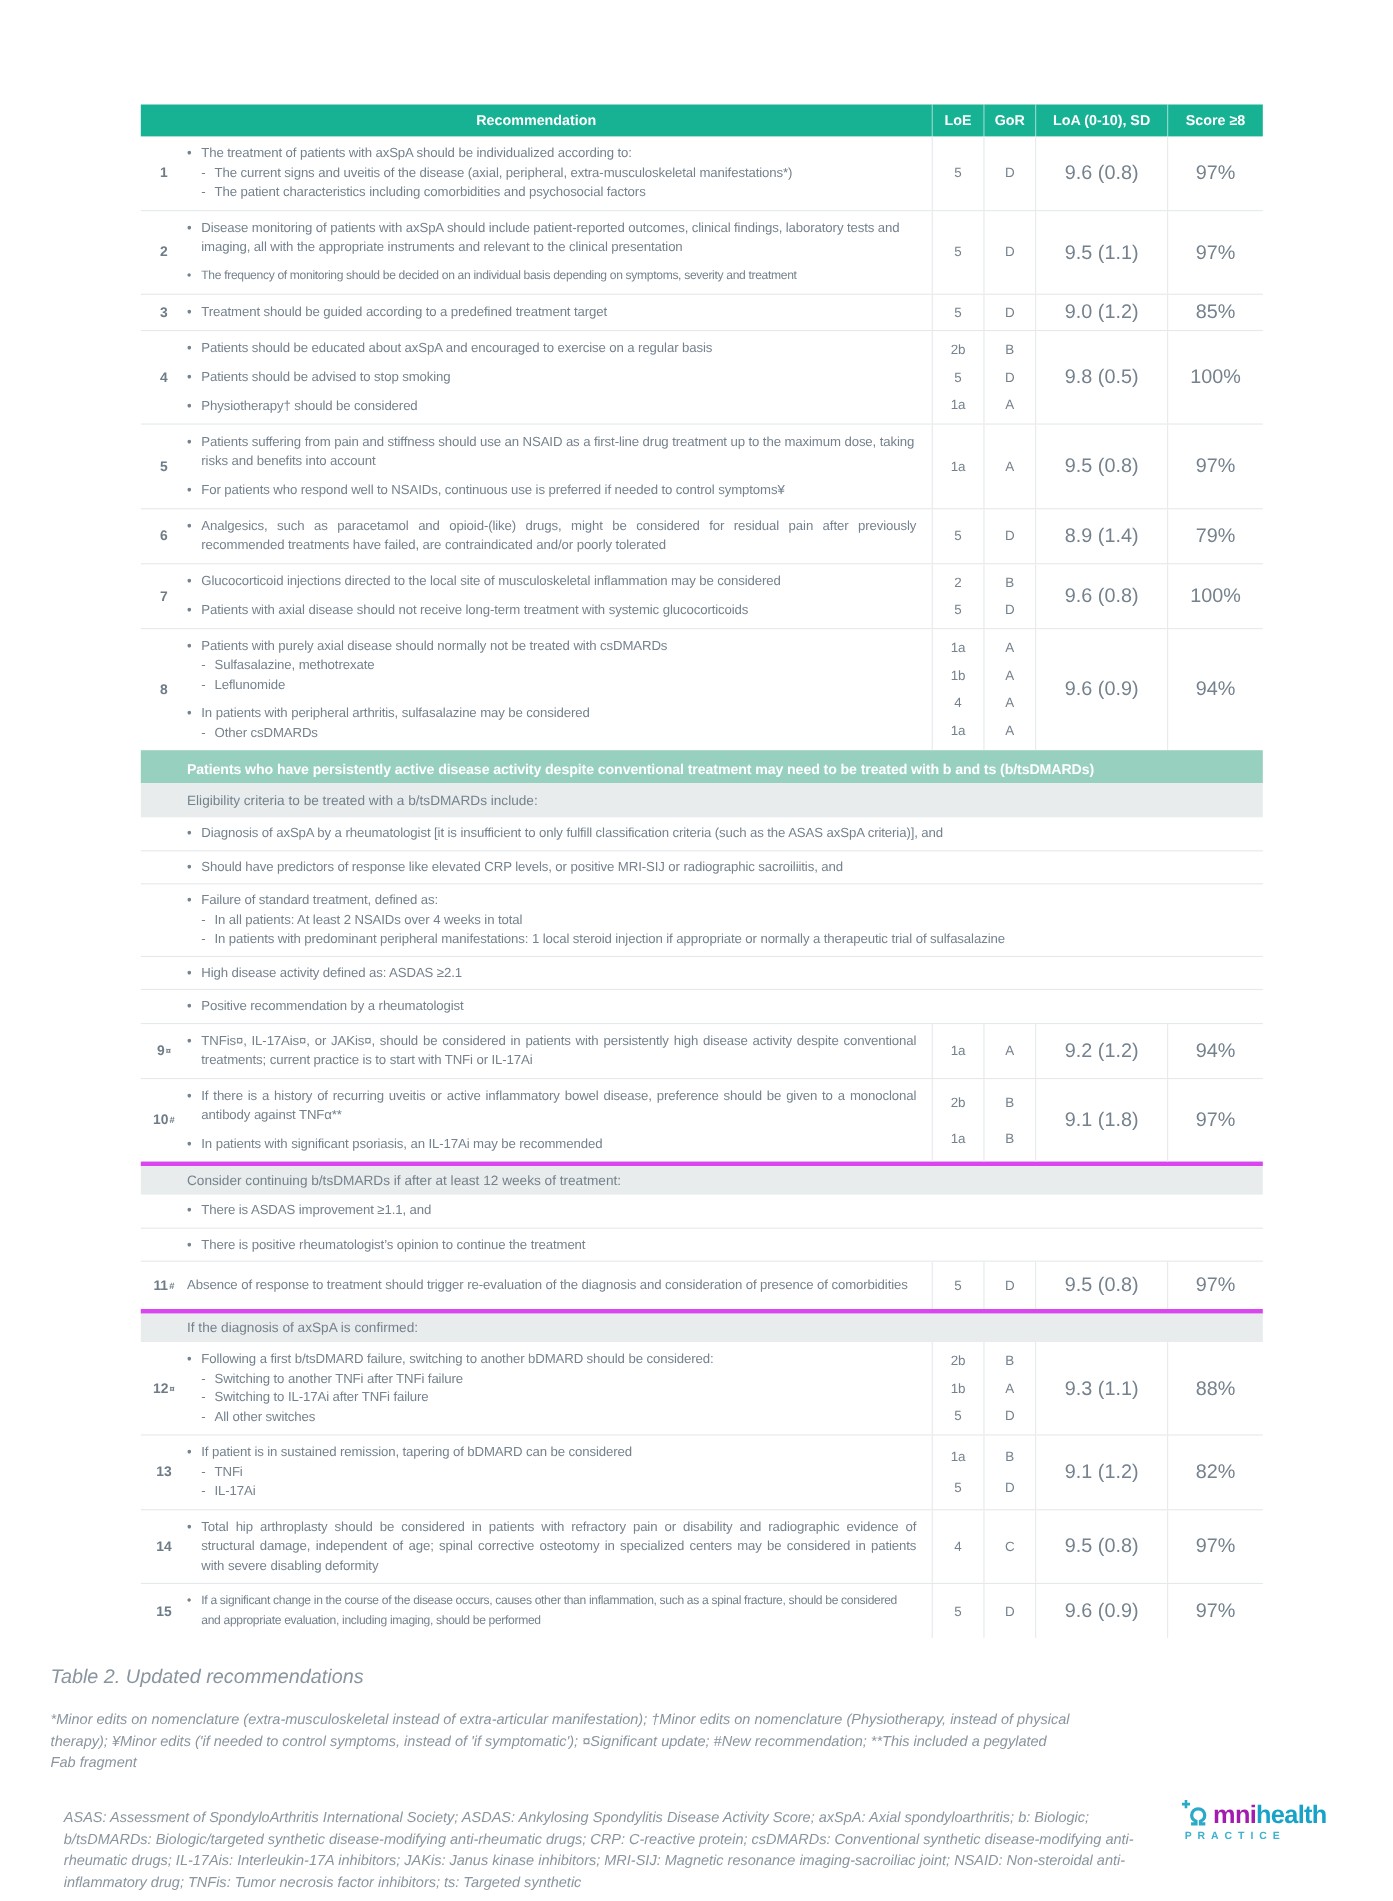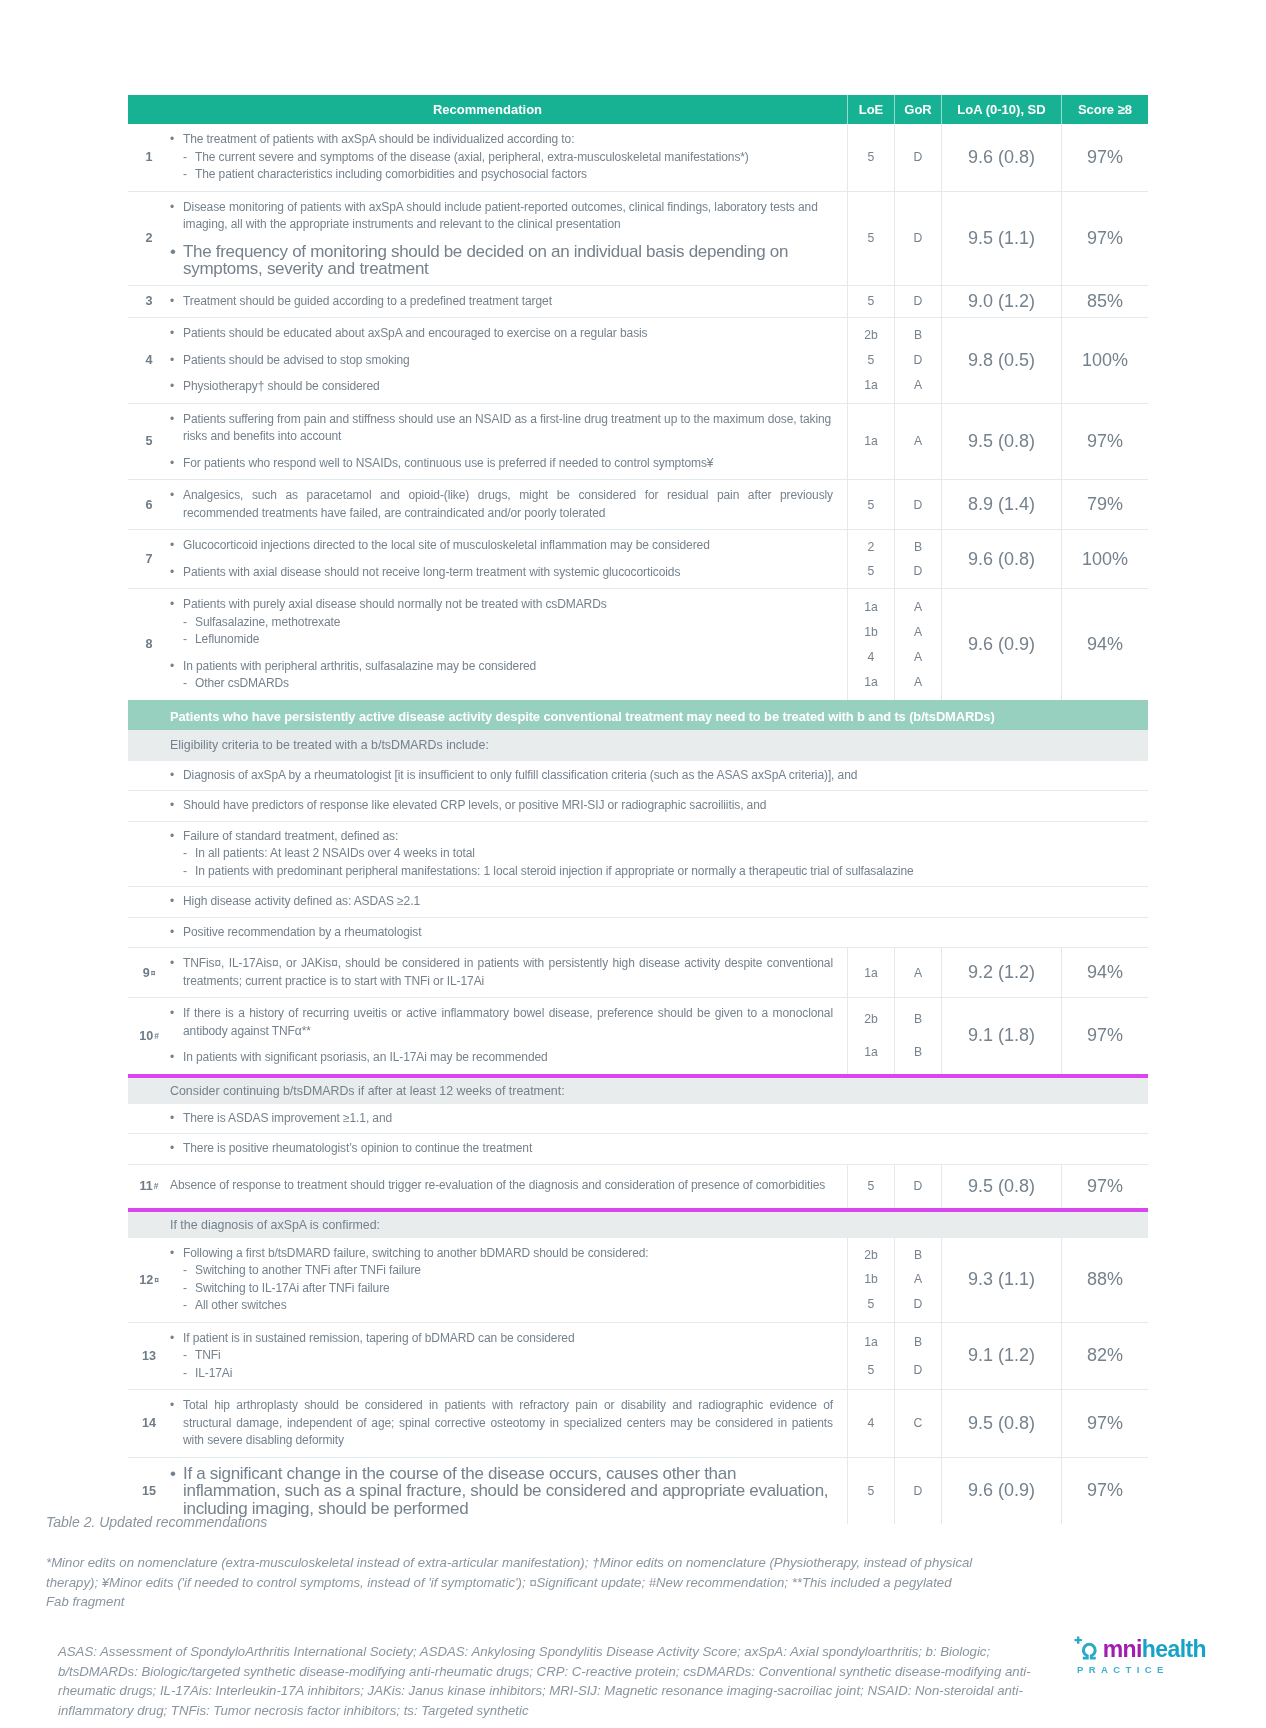--- a/index.html
+++ b/index.html
@@ -18,36 +18,36 @@
   .num{display:flex;align-items:center;justify-content:center;font-weight:bold;font-size:12.6px;color:#6e7c88;}
   .num sup{font-size:8.5px;line-height:0;margin-left:1px;}
   .txt{display:flex;flex-direction:column;justify-content:center;padding:7px 14px 7px 0;font-size:12px;letter-spacing:-0.1px;}
   .just .l{text-align:justify;}
   .l{position:relative;line-height:17.5px;padding-left:13px;}
   .lb::before{content:"\2022";position:absolute;left:0;}
   .ld{padding-left:25px;}
   .ld::before{content:"-";position:absolute;left:13px;}
   .lp{padding-left:0;}
   .gap{margin-top:9px;}
-  .cond{letter-spacing:-0.3px;font-size:17px;}
+  .cond{letter-spacing:-0.3px;font-size:11px;}
   .stack{display:flex;flex-direction:column;justify-content:space-around;align-items:center;
          border-left:1px solid #e4e9ec;font-size:12.2px;padding:5px 0;}
   .mid{display:flex;align-items:center;justify-content:center;border-left:1px solid #e4e9ec;font-size:18px;}
   
   .banner{grid-template-columns:1fr;background:#98d0bf;border-top:none;}
   .banner .btxt{display:flex;align-items:center;color:#fff;font-weight:bold;font-size:12.9px;
                 padding:4px 14px 0 42px;letter-spacing:-0.1px;}
   .sub{grid-template-columns:1fr;background:#e8eced;border-top:4px solid #d946ef;}
   .sub .stxt{display:flex;align-items:center;font-size:12.4px;padding:4px 14px 4px 42px;}
   .banner + .row, .sub + .row{border-top:none;}
   .crit{grid-template-columns:1fr;}
   .ctxt{display:flex;flex-direction:column;justify-content:center;
         padding:6px 20px 6px 42px;font-size:12px;letter-spacing:-0.1px;}
   
-  .caption{position:absolute;left:46px;top:1514px;font-size:14px;font-style:italic;color:#8a959f;}
+  .caption{position:absolute;left:46px;top:1514px;font-size:18px;font-style:italic;color:#8a959f;}
   .fn{position:absolute;font-size:13.2px;font-style:italic;color:#8a959f;line-height:19.5px;}
   .fn1{left:46px;top:1553px;width:930px;}
   .fn2{left:58px;top:1642px;width:1000px;}
   
   .logo{position:absolute;left:1074px;top:1634px;width:132px;}
   .logo-row{display:flex;align-items:flex-end;line-height:1;}
   .logo-word{font-size:23px;letter-spacing:-0.6px;margin-left:1px;}
   .logo-word .gray{color:#a21caf;font-weight:600;}
   .logo-word .bold{color:#17a3c8;font-weight:800;}
   .logo-tag{margin-top:3px;font-size:9.5px;font-weight:700;color:#3db1cd;letter-spacing:5.4px;padding-left:3px;}
@@ -65,21 +65,21 @@
       <div class="hc">LoA (0-10), SD</div>
       <div class="hc">Score ≥8</div>
     </div>
     <div id="tbody">
         <div class="row rec" style="min-height: 57px;">
           <div class="c num">
             <span>1</span>
           </div>
           <div class="c txt">
             <div class="l lb">The treatment of patients with axSpA should be individualized according to:</div>
-            <div class="l ld">The current severe and symptoms of the disease (axial, peripheral, extra-musculoskeletal manifestations*)</div>
+            <div class="l ld">The current signs and uveitis of the disease (axial, peripheral, extra-musculoskeletal manifestations*)</div>
             <div class="l ld">The patient characteristics including comorbidities and psychosocial factors</div>
           </div>
           <div class="c stack">
             <span>5</span>
           </div>
           <div class="c stack">
             <span>D</span>
           </div>
           <div class="c mid">9.6 (0.8)</div>
           <div class="c mid">97%</div>

